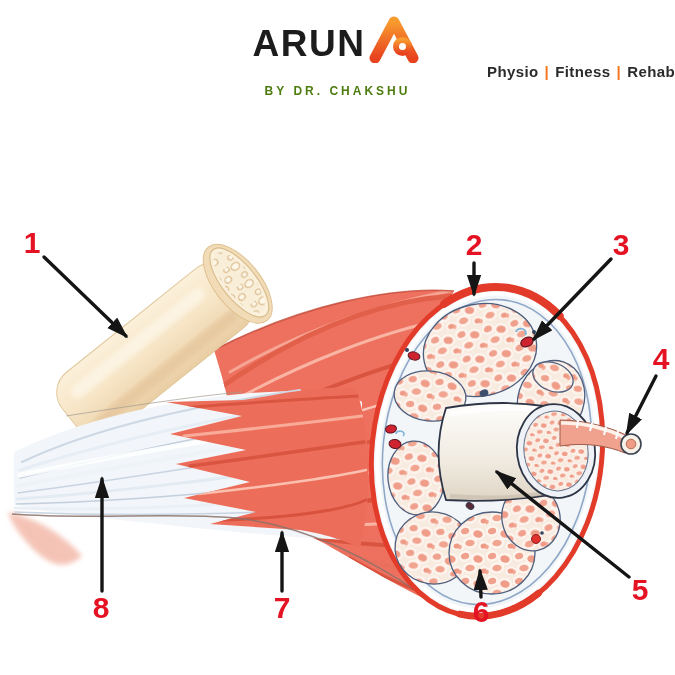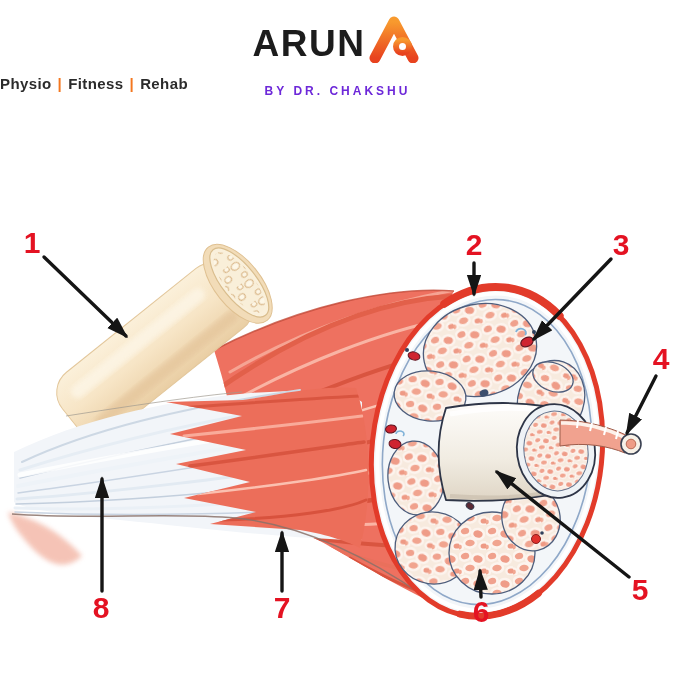--- a/index.html
+++ b/index.html
@@ -11,27 +11,27 @@
   
   .brand-row{
     position:absolute;top:16px;left:0;right:0;
     display:flex;justify-content:center;align-items:flex-end;gap:1px;
   }
   .brand-text{
     font-size:37px;font-weight:800;letter-spacing:1.5px;color:#1c1c1c;line-height:1;
   }
   .brand-emblem{display:block;margin:0 2px -1px 2px;}
   .tagline{
-    position:absolute;top:63px;left:0;right:0;text-align:left;
-    font-size:15px;font-weight:700;color:#2b2b2b;letter-spacing:.4px;margin-top:12px;
+    position:absolute;top:63px;left:0;right:0;text-align:right;
+    font-size:15px;font-weight:700;color:#2b2b2b;letter-spacing:.4px;
   }
   .tagline .sep{color:#f4771f;padding:0 6px;font-weight:700;}
   .byline{
     position:absolute;top:84px;left:0;right:0;text-align:center;
-    font-size:12px;font-weight:700;color:#6d28d9;letter-spacing:3px;
+    font-size:12px;font-weight:700;color:#4d7c0f;letter-spacing:3px;
   }
   
   .figure-svg{position:absolute;left:0;top:0;}
   .num{
     position:absolute;transform:translate(-50%,-50%);
     color:#e41222;font-size:30px;font-weight:900;line-height:1;
     font-family:"Liberation Sans", sans-serif;
   }
 </style>
 </head>

